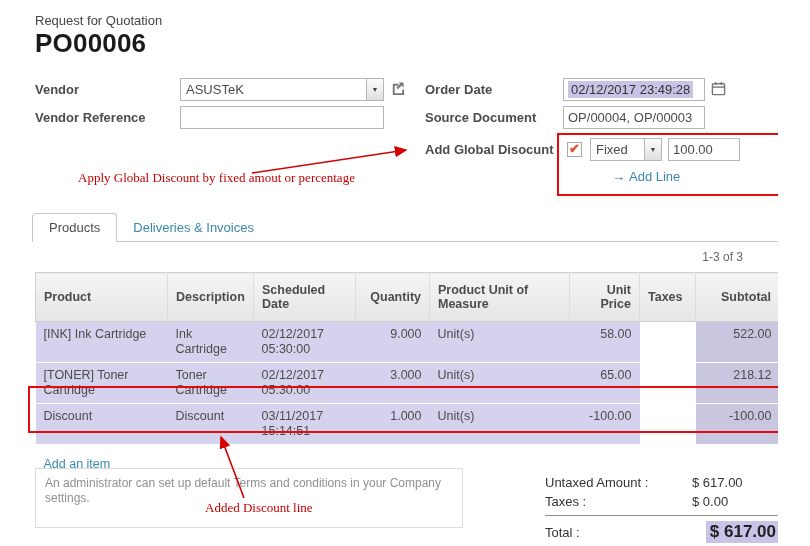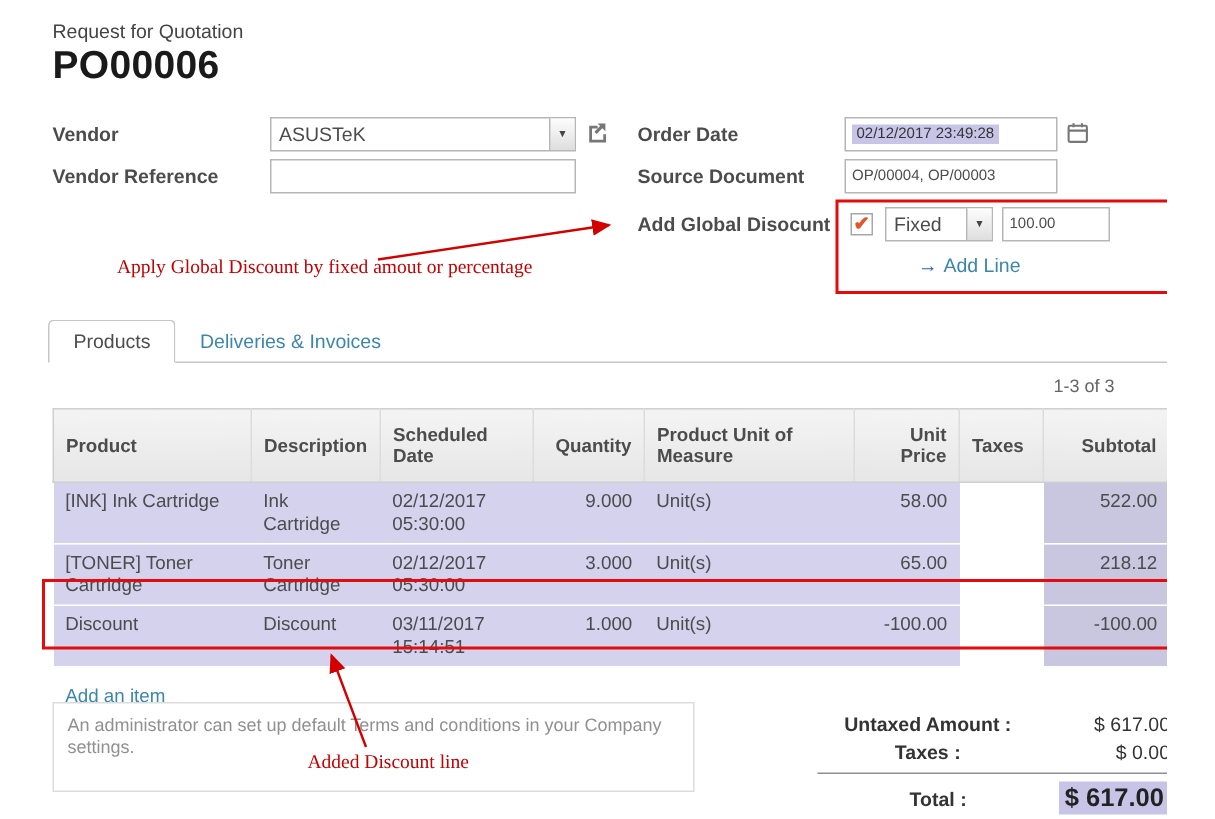--- a/index.html
+++ b/index.html
@@ -4,21 +4,21 @@
 <style>
   * { margin:0; padding:0; box-sizing:border-box; }
   body { background:#fff; font-family:"Liberation Sans",sans-serif; }
   .page { position:relative; width:778px; height:546px; background:#fff; color:#4c4c4c; font-size:13px; overflow:hidden; }
 
   .subtitle { position:absolute; left:35px; top:13px; font-size:13px; color:#444; }
   .page-title { position:absolute; left:35px; top:28px; font-size:26px; font-weight:bold; color:#1a1a1a; letter-spacing:.2px; }
 
   .field-label { position:absolute; font-weight:bold; color:#4c4c4c; line-height:23px; font-size:13px; white-space:nowrap; }
 
-  .input { position:absolute; height:23px; border:1px solid #b6b6b6; background:#fff; padding:2px 4px; line-height:17px; font-size:10px; overflow:hidden; white-space:nowrap; }
+  .input { position:absolute; height:23px; border:1px solid #b6b6b6; background:#fff; padding:2px 4px; line-height:17px; font-size:13px; overflow:hidden; white-space:nowrap; }
   .hl { background:#c8c4e8; padding:1px 3px; color:#333; }
 
   .select { position:absolute; height:23px; border:1px solid #b6b6b6; background:#fff; display:flex; align-items:stretch; }
   .select .val { flex:1; padding:2px 5px; line-height:17px; white-space:nowrap; overflow:hidden; }
   .select .arrow-btn { width:17px; border-left:1px solid #b6b6b6; background:linear-gradient(#fdfdfd,#dedede); display:flex; align-items:center; justify-content:center; font-size:7px; color:#444; cursor:pointer; }
 
   .icon-btn { position:absolute; width:16px; height:16px; cursor:pointer; }
 
   .checkbox { position:absolute; width:15px; height:15px; border:1px solid #a8a8a8; background:#fff; display:flex; align-items:center; justify-content:center; cursor:pointer; }
   .checkbox .check { color:#e0552a; font-size:13px; font-weight:bold; line-height:1; margin-top:-2px; }
@@ -45,22 +45,22 @@
   tr.line td.num { text-align:right; }
   tr.line td.taxes { background:#fff; }
   tr.line td.subtotal { background:#c9c6df; text-align:right;margin-top:12px; }
   tr.add-item td { background:#fff; padding:12px 8px; height:14px; }
   .add-item-link { color:#3a87ad; cursor:pointer; }
 
   .terms { position:absolute; left:35px; top:468px; width:428px; height:60px; border:1px solid #dcdcdc; padding:7px 9px; color:#909090; font-size:12px; background:#fff; line-height:15px; cursor:text; }
 
   .summary { position:absolute; left:545px; top:473px; width:235px; }
   .sumrow { display:flex; justify-content:flex-end; align-items:center; padding:2px 0; }
-  .sumlabel { flex:1; text-align:center; font-weight:bold; color:#333; }
-  .sumvalue { width:88px; text-align:right; color:#333; }
+  .sumlabel { flex:1; text-align:left; font-weight:normal; color:#333; }
+  .sumvalue { width:88px; text-align:left; color:#333; }
   .sumdivider { border-top:1px solid #8f8f8f; margin:4px 0 3px; }
   .total-value { font-size:17px; font-weight:bold; color:#222; background:#c8c4e8; padding:1px 4px; width:auto; }
 
   .arrows { position:absolute; left:0; top:0; z-index:60; pointer-events:none; }
 </style>
 </head>
 <body>
 
 <div class="page">
 

